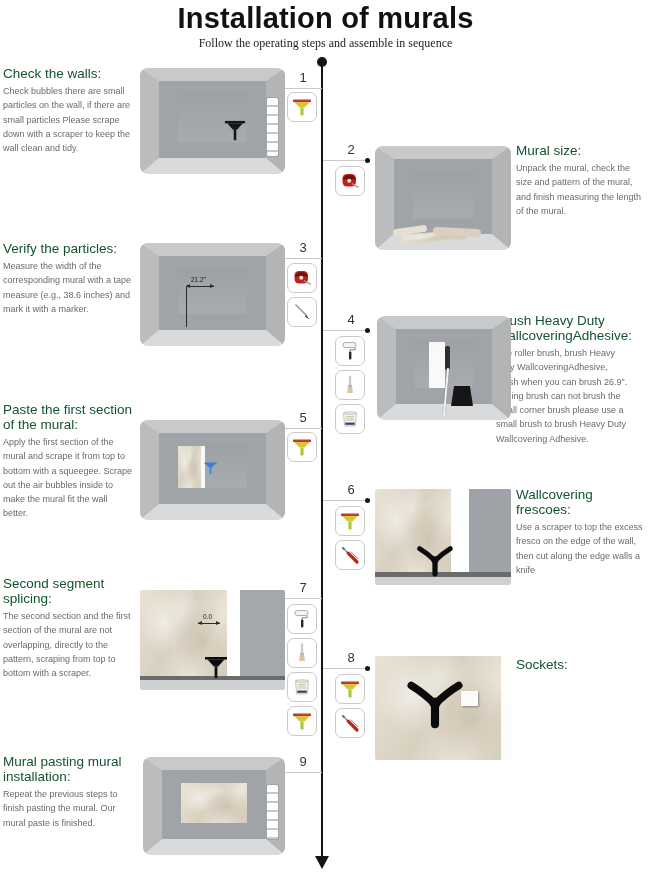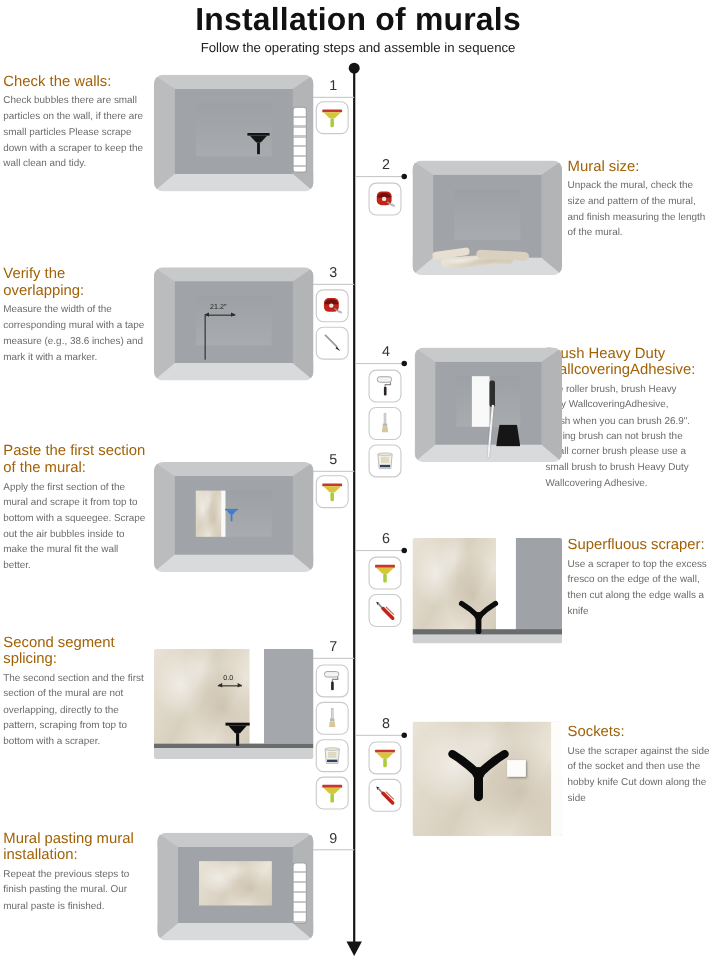--- a/index.html
+++ b/index.html
@@ -2,34 +2,34 @@
 <html><head>
 <meta charset="utf-8">
 <style>
   html,body{margin:0;padding:0;background:#fff;}
   #page{position:relative;width:651px;height:879px;background:#fff;overflow:hidden;
         font-family:"Liberation Sans",sans-serif;}
   
   .title{position:absolute;top:2px;left:0;width:100%;text-align:center;
          font-size:29px;font-weight:bold;color:#111;letter-spacing:0.2px;}
   .subtitle{position:absolute;top:36px;left:0;width:100%;text-align:center;
-            font-size:12px;color:#222;}
+            font-size:12px;color:#222;font-family:Liberation Serif, serif;}
   
   .tl-line{position:absolute;left:321px;top:62px;width:2px;height:796px;background:#141414;}
   .tl-topdot{position:absolute;left:317px;top:57px;width:10px;height:10px;border-radius:50%;background:#141414;}
   .tl-arrow{position:absolute;left:315px;top:856px;width:0;height:0;
             border-left:7px solid transparent;border-right:7px solid transparent;border-top:13px solid #141414;}
   .tick{position:absolute;height:1px;background:#c8c8c8;}
   .tick.left{left:281px;width:41px;}
   .tick.right{left:323px;width:45px;}
   .tickdot{position:absolute;width:5px;height:5px;border-radius:50%;background:#141414;}
   .stepnum{position:absolute;width:26px;text-align:center;font-size:13px;color:#333;}
   
   .tblock{position:absolute;}
-  .stitle{font-size:13.5px;color:#a16207;font-weight:400;line-height:1.12;margin:0;}
+  .stitle{font-size:13.5px;color:#14532d;font-weight:400;line-height:1.12;margin:0;}
   .sbody{font-size:9px;color:#6b6b6b;line-height:1.58;margin-top:3px;}
   
   .tool{position:absolute;width:30px;height:30px;border:1px solid #c9c9c9;border-radius:7px;
         background:#fff;display:flex;align-items:center;justify-content:center;box-sizing:border-box;}
   .tool svg{width:24px;height:24px;display:block;}
   
   .roombox{position:absolute;}
   .roomframe{position:absolute;inset:0;border-style:solid;border-width:13px 19px 16px 19px;
              border-color:#c7c9cb #b2b4b6 #d9dadb #babcbe;border-radius:8px;background:#a0a3a7;box-sizing:border-box;}
   .backwall{position:absolute;inset:13px 19px 16px 19px;background:linear-gradient(180deg,#9da0a4,#a9acaf);overflow:visible;}
@@ -167,21 +167,21 @@
   <div class="tool" style="left:335px;top:166px">
       <svg>
         <use href="#sym-tape"></use>
       </svg>
     </div>
 
   <div class="tick left" style="top:258px"></div>
   <div class="tickdot" style="left:278px;top:256px"></div>
   <div class="stepnum" style="left:290px;top:240px">3</div>
   <div class="tblock" style="left:3px;top:241px;width:132px">
-    <h3 class="stitle">Verify the overlapping:</h3>
+    <h3 class="stitle">Verify the particles:</h3>
     <div class="sbody">Measure the width of the corresponding mural with a tape measure (e.g., 38.6 inches) and mark it with a marker.</div>
   </div>
   <div class="roombox" style="left:140px;top:243px;width:145px;height:103px">
     <div class="roomframe">
       <div class="backwall">
         <div class="dimgroup" style="left:8px;top:8px;width:36px">
           <div class="dimlabel">21.2"</div>
           <div class="harrow" style="width:28px"></div>
           <div class="vline" style="left:0;top:10px;height:40px"></div>
         </div>
@@ -253,21 +253,21 @@
   <div class="tool" style="left:287px;top:432px">
       <svg>
         <use href="#sym-squeegee"></use>
       </svg>
     </div>
 
   <div class="tick right" style="top:500px"></div>
   <div class="tickdot" style="left:365px;top:498px"></div>
   <div class="stepnum" style="left:338px;top:482px">6</div>
   <div class="tblock" style="left:516px;top:487px;width:134px">
-    <h3 class="stitle">Superfluous scraper:</h3>
+    <h3 class="stitle">Wallcovering frescoes:</h3>
     <div class="sbody">Use a scraper to top the excess fresco on the edge of the wall, then cut along the edge walls a knife</div>
   </div>
   <div class="roombox" style="left:375px;top:489px;width:136px;height:96px">
     <div class="flatwall">
       <div class="mural" style="position:absolute;left:0;top:0;bottom:12px;width:56%"></div>
       <div class="whitepatch" style="left:56%;top:0;bottom:12px;width:13%"></div>
       <div style="position:absolute;left:69%;top:0;bottom:12px;right:0;background:#9fa2a6"></div>
       <div class="floorshadow" style="bottom:8px;height:5px"></div>
       <div class="floorlight" style="bottom:0;height:8px"></div>
       <svg class="shape" style="left:28%;bottom:8px;width:44px;height:34px;color:#0c0c0c">
@@ -328,21 +328,20 @@
       <svg>
         <use href="#sym-squeegee"></use>
       </svg>
     </div>
 
   <div class="tick right" style="top:668px"></div>
   <div class="tickdot" style="left:365px;top:666px"></div>
   <div class="stepnum" style="left:338px;top:650px">8</div>
   <div class="tblock" style="left:516px;top:657px;width:134px">
     <h3 class="stitle">Sockets:</h3>
-    <div class="sbody">Use the scraper against the side of the socket and then use the hobby knife Cut down along the side</div>
   </div>
   <div class="roombox" style="left:375px;top:656px;width:136px;height:104px">
     <div class="flatwall">
       <div class="mural" style="position:absolute;inset:0"></div>
       <div class="whitepatch" style="right:0;top:0;bottom:0;width:7%"></div>
       <div class="whitepatch" style="right:24%;top:34%;width:17px;height:15px;box-shadow:1px 1px 2px rgba(0,0,0,.35)"></div>
       <svg class="shape" style="left:22%;top:18%;width:60px;height:56px;color:#0a0a0a">
           <use href="#sym-ysqueegee"></use>
         </svg>
     </div>

